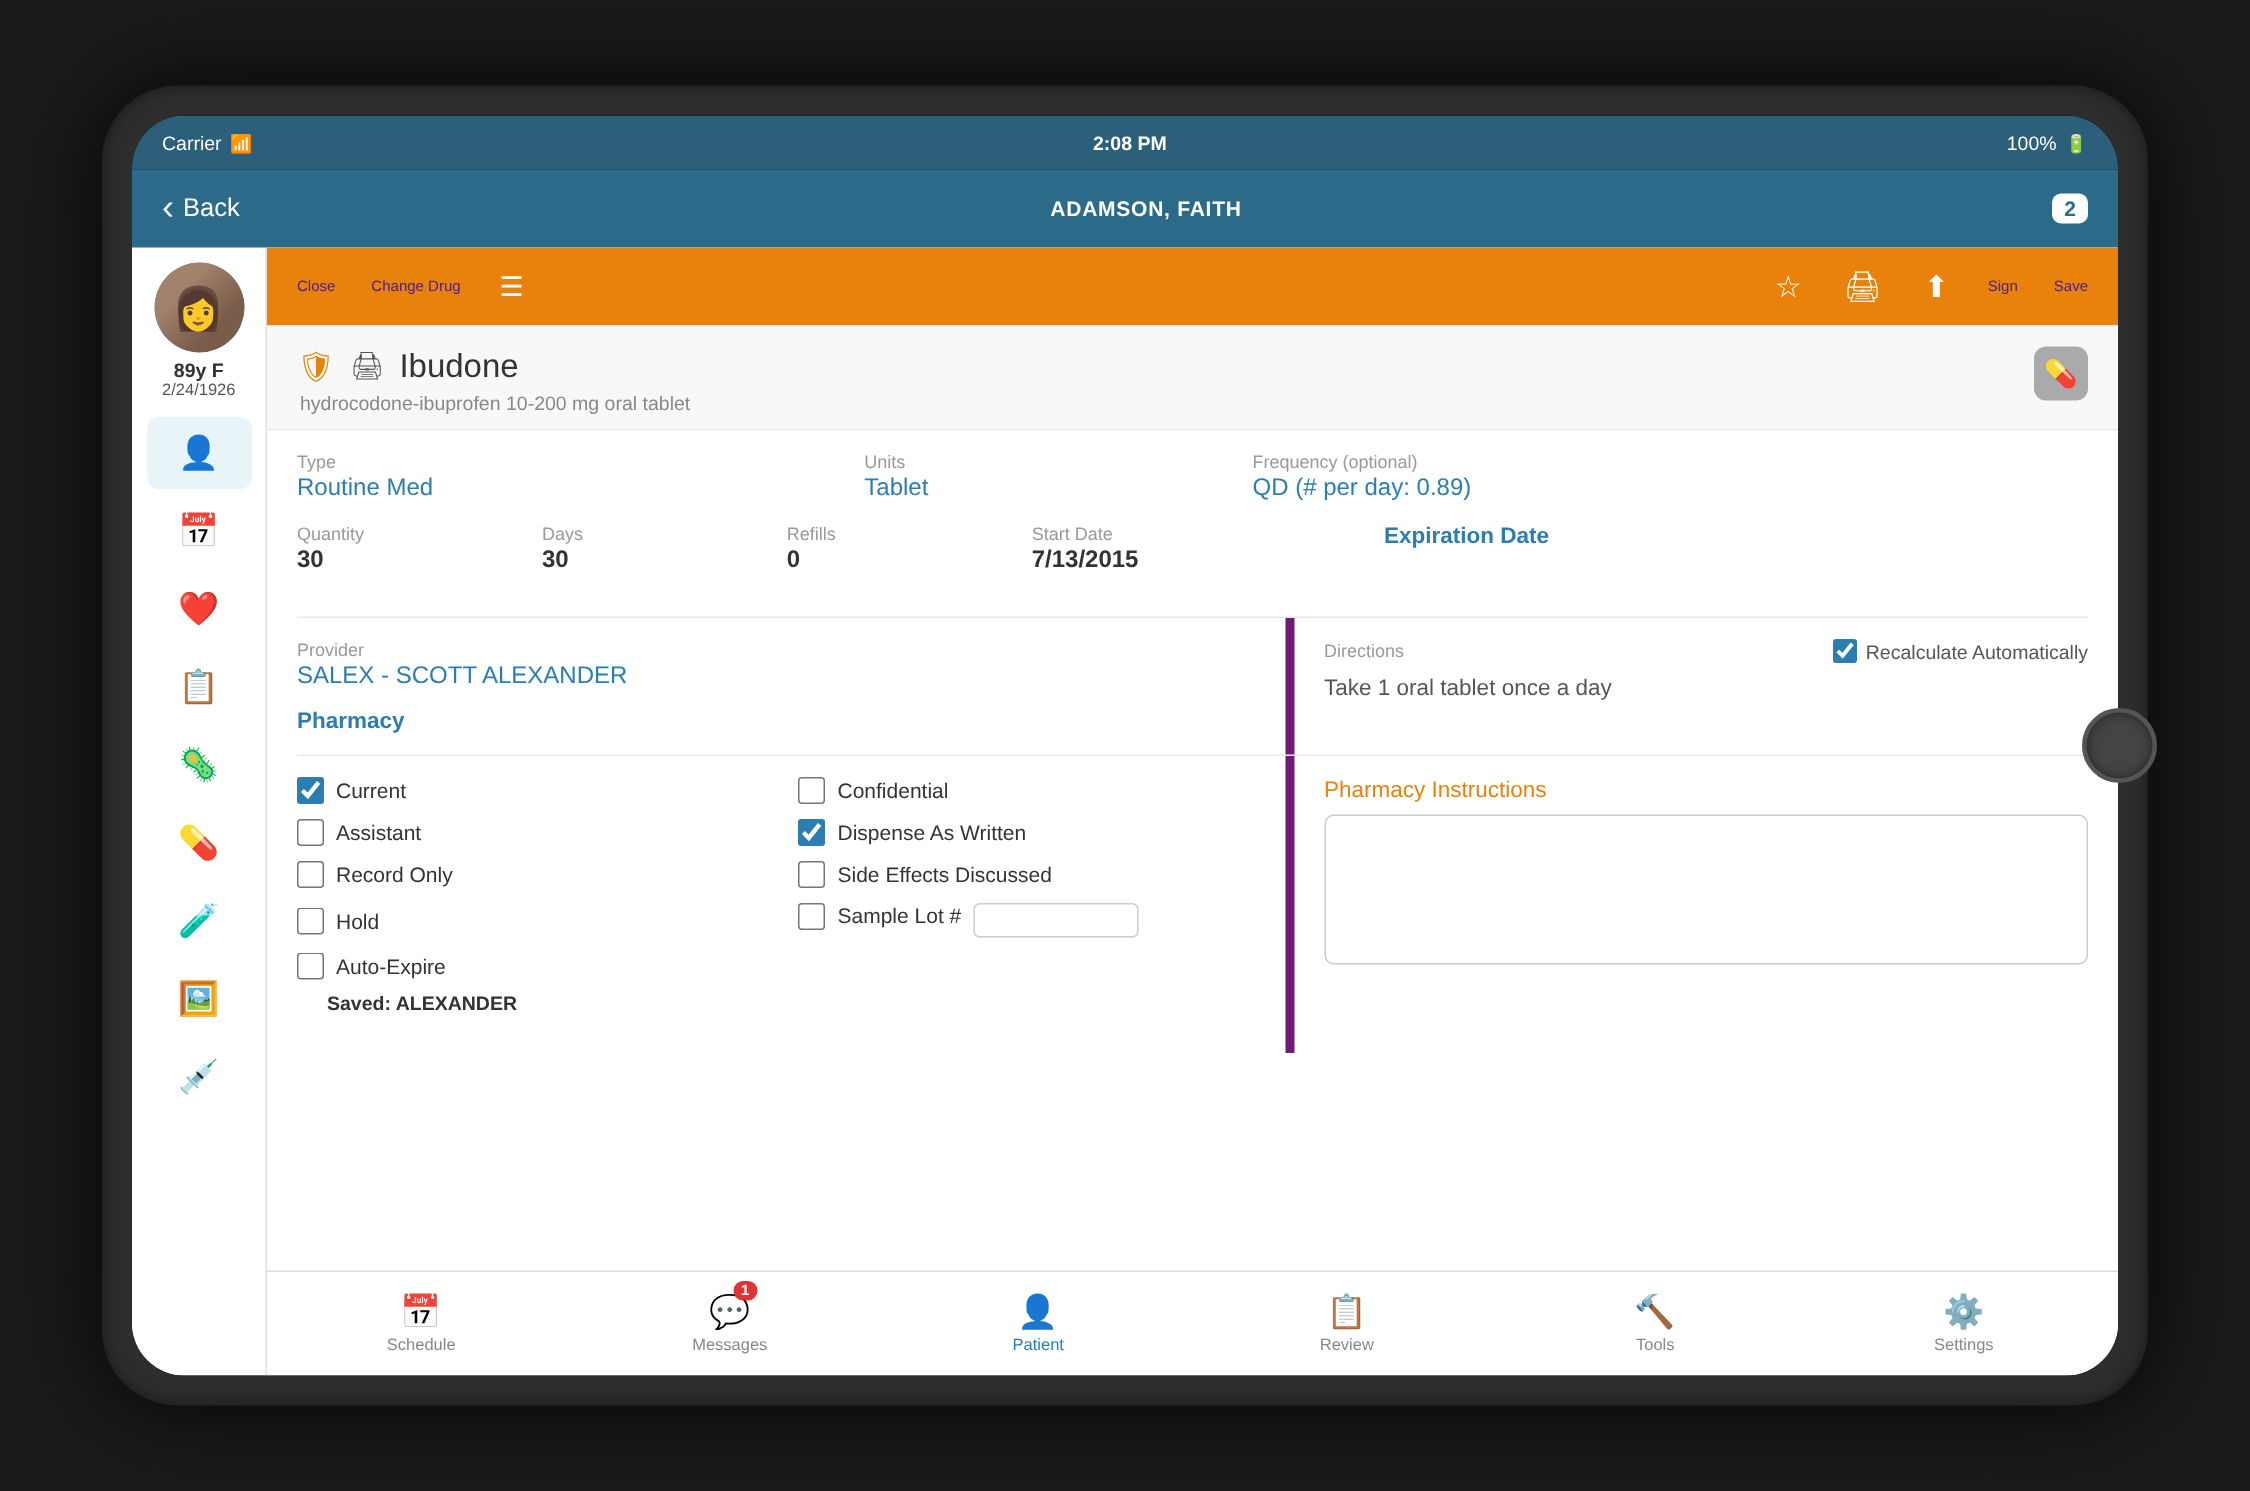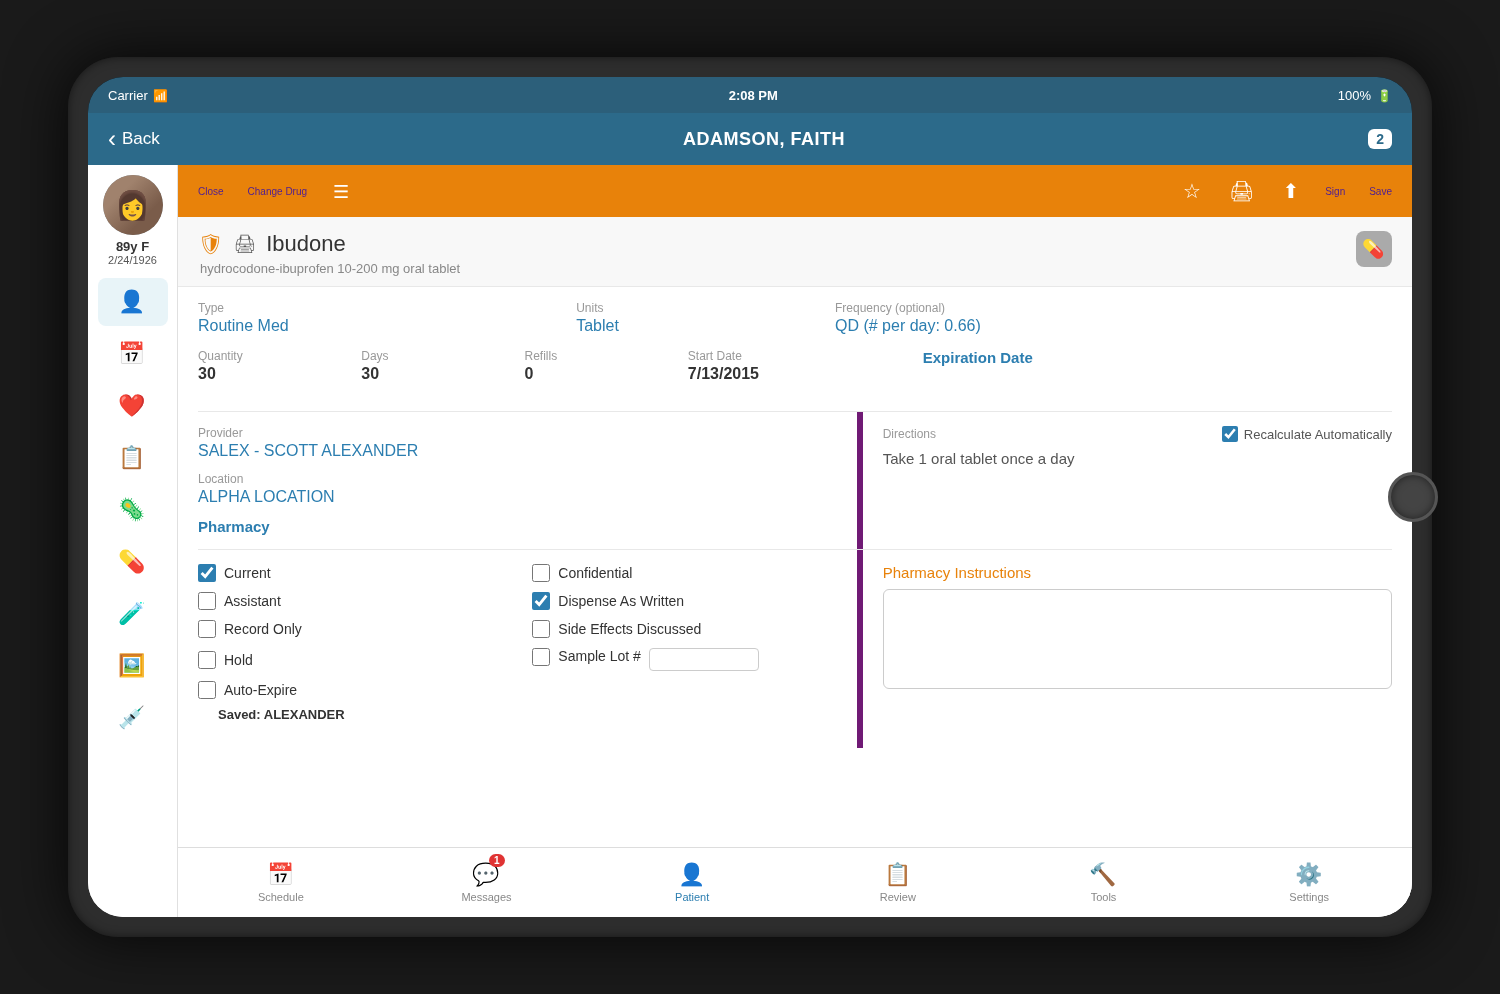--- a/index.html
+++ b/index.html
@@ -61,21 +61,21 @@
     }
     .nav-back {
       display: flex;
       align-items: center;
       gap: 6px;
       color: white;
       font-size: 17px;
       cursor: pointer;
     }
     .nav-back::before { content: '‹'; font-size: 24px; font-weight: 300; }
-    .nav-title { font-size: 18px; font-weight: 600; letter-spacing: 0.5px; }
+    .nav-title { font-size: 14px; font-weight: 600; letter-spacing: 0.5px; }
     .nav-badge {
       background: white;
       color: #2c6a8a;
       border-radius: 6px;
       padding: 2px 8px;
       font-size: 14px;
       font-weight: 600;
     }
 
     
@@ -522,21 +522,21 @@
               <div class="form-field" style="flex: 0 0 30%;">
                 <span class="field-label">Type</span>
                 <span class="field-value">Routine Med</span>
               </div>
               <div class="form-field" style="flex: 0 0 20%;">
                 <span class="field-label">Units</span>
                 <span class="field-value">Tablet</span>
               </div>
               <div class="form-field" style="flex: 1;">
                 <span class="field-label">Frequency (optional)</span>
-                <span class="field-value">QD (# per day: 0.66)</span>
+                <span class="field-value">QD (# per day: 0.89)</span>
               </div>
             </div>
             <div class="form-row">
               <div class="form-field" style="flex: 0 0 12%;">
                 <span class="field-label">Quantity</span>
                 <span class="field-value-dark">30</span>
               </div>
               <div class="form-field" style="flex: 0 0 12%;">
                 <span class="field-label">Days</span>
                 <span class="field-value-dark">30</span>
@@ -555,24 +555,20 @@
             </div>
           </div>
 
           <hr class="section-divider">
 
           <div class="two-col">
             <div class="left-col">
               <div class="form-field" style="margin-bottom: 12px;">
                 <span class="field-label">Provider</span>
                 <span class="field-value">SALEX - SCOTT ALEXANDER</span>
-              </div>
-              <div class="form-field" style="margin-bottom: 12px;">
-                <span class="field-label">Location</span>
-                <span class="field-value">ALPHA LOCATION</span>
               </div>
               <div class="form-field">
                 <span class="field-value-blue-link">Pharmacy</span>
               </div>
             </div>
             <div class="right-col">
               <div class="directions-label">
                 <span>Directions</span>
                 <div class="recalc-row">
                   <input type="checkbox" class="recalc-checkbox" checked="" style="">

